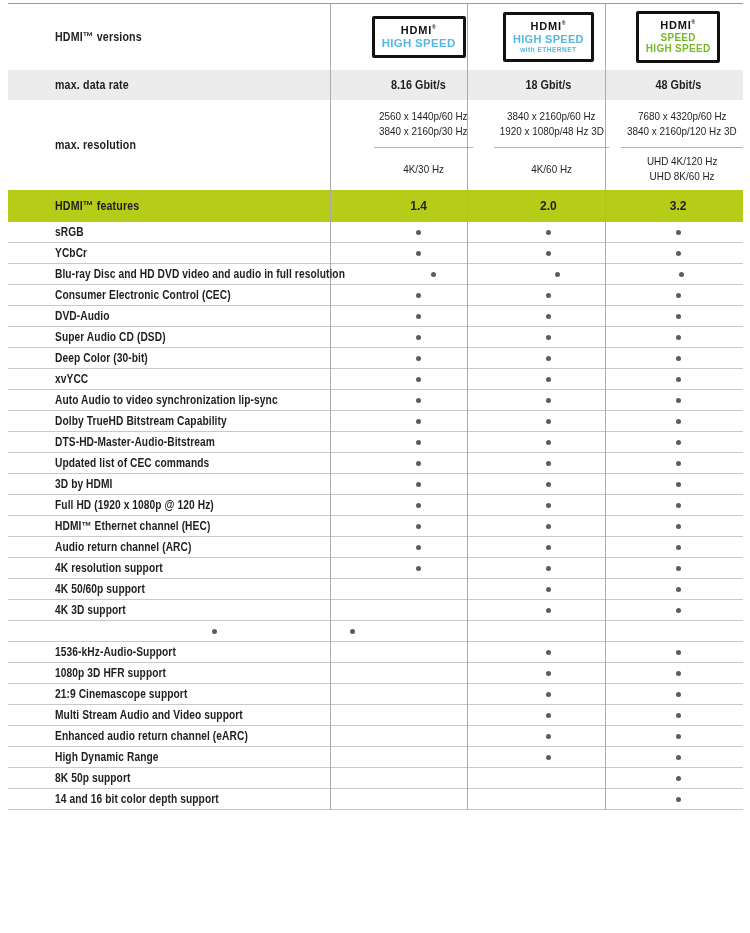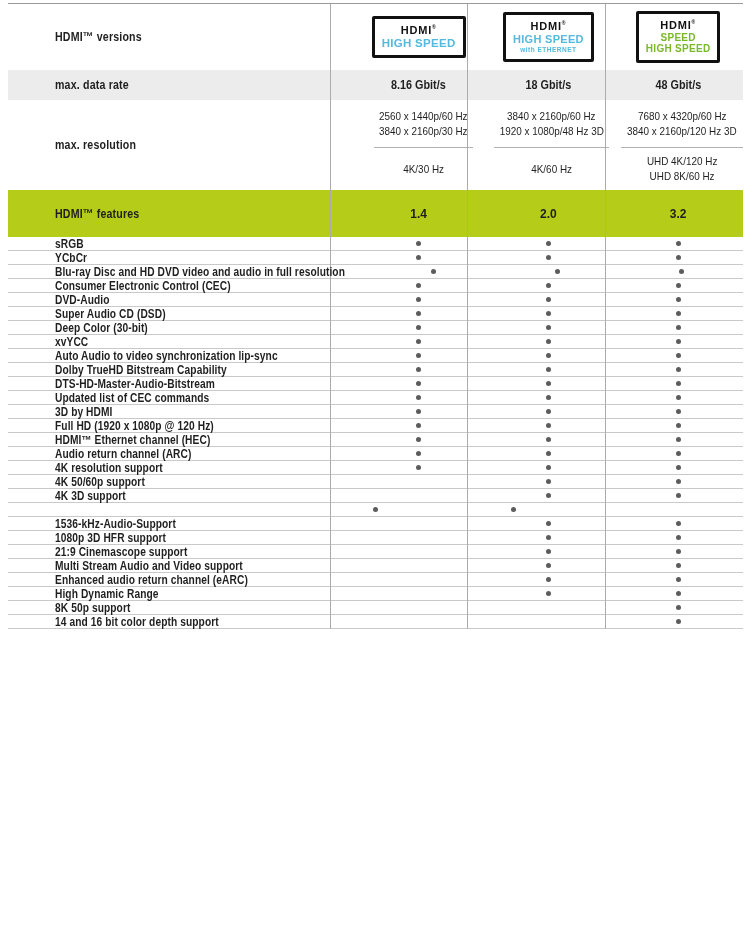--- a/index.html
+++ b/index.html
@@ -29,33 +29,33 @@
 
   .cond { display:inline-block; transform:scaleX(0.85); transform-origin:0 50%; white-space:nowrap; }
   .cond-c { display:inline-block; transform:scaleX(0.9); white-space:nowrap; }
 
   .section-label { font-size:12.5px; font-weight:bold; letter-spacing:0.2px; color:var(--text,#1f1f1f); }
   .feature-label { font-size:12px; font-weight:bold; letter-spacing:0.1px; color:var(--text,#1f1f1f); }
   .rate-value, .version-num { font-size:12px; font-weight:bold; color:var(--text,#1f1f1f); }
 
   .header-row { height:66px; }
   .data-rate-row { height:30px; background:var(--data-rate-row-bg,#ececec); }
-  .features-header-row { height:47px; background:var(--features-row-bg,#b5cc18); }
+  .features-header-row { height:32px; background:var(--features-row-bg,#b5cc18); }
 
   .resolution-row { height:90px; }
   .res-col { flex:1; display:flex; flex-direction:column;margin-left:12px; }
   .res-primary {
     height:48px; box-sizing:border-box;
     border-bottom:1px solid #b3b3b3;
     display:flex; flex-direction:column; justify-content:center; align-items:center;
   }
   .res-secondary { flex:1; display:flex; flex-direction:column; justify-content:center; align-items:center; }
   .res-line { font-size:11px; line-height:15px; color:var(--text,#1f1f1f); display:inline-block; transform:scaleX(0.9); white-space:nowrap; }
 
-  .feature-row { height:14px; border-bottom:1px solid var(--border-light,#c9c9c9);justify-content:center; }
+  .feature-row { height:21px; border-bottom:1px solid var(--border-light,#c9c9c9); }
   .feature-row .value-cell { flex:1; display:flex; align-items:center; justify-content:center; }
   .dot { width:5px; height:5px; border-radius:50%; background:var(--dot,#5c5c5c); }
 
   .badge {
     display:inline-flex; flex-direction:column; align-items:center; justify-content:center;
     background:#fff; border:3px solid var(--badge-border,#111);
     border-radius:2px; padding:5px 7px; min-width:72px; box-sizing:border-box;
   }
   .badge-brand { font-size:11px; font-weight:bold; letter-spacing:0.8px; color:#111; line-height:1.15; }
   .badge-brand sup { font-size:5px; }

